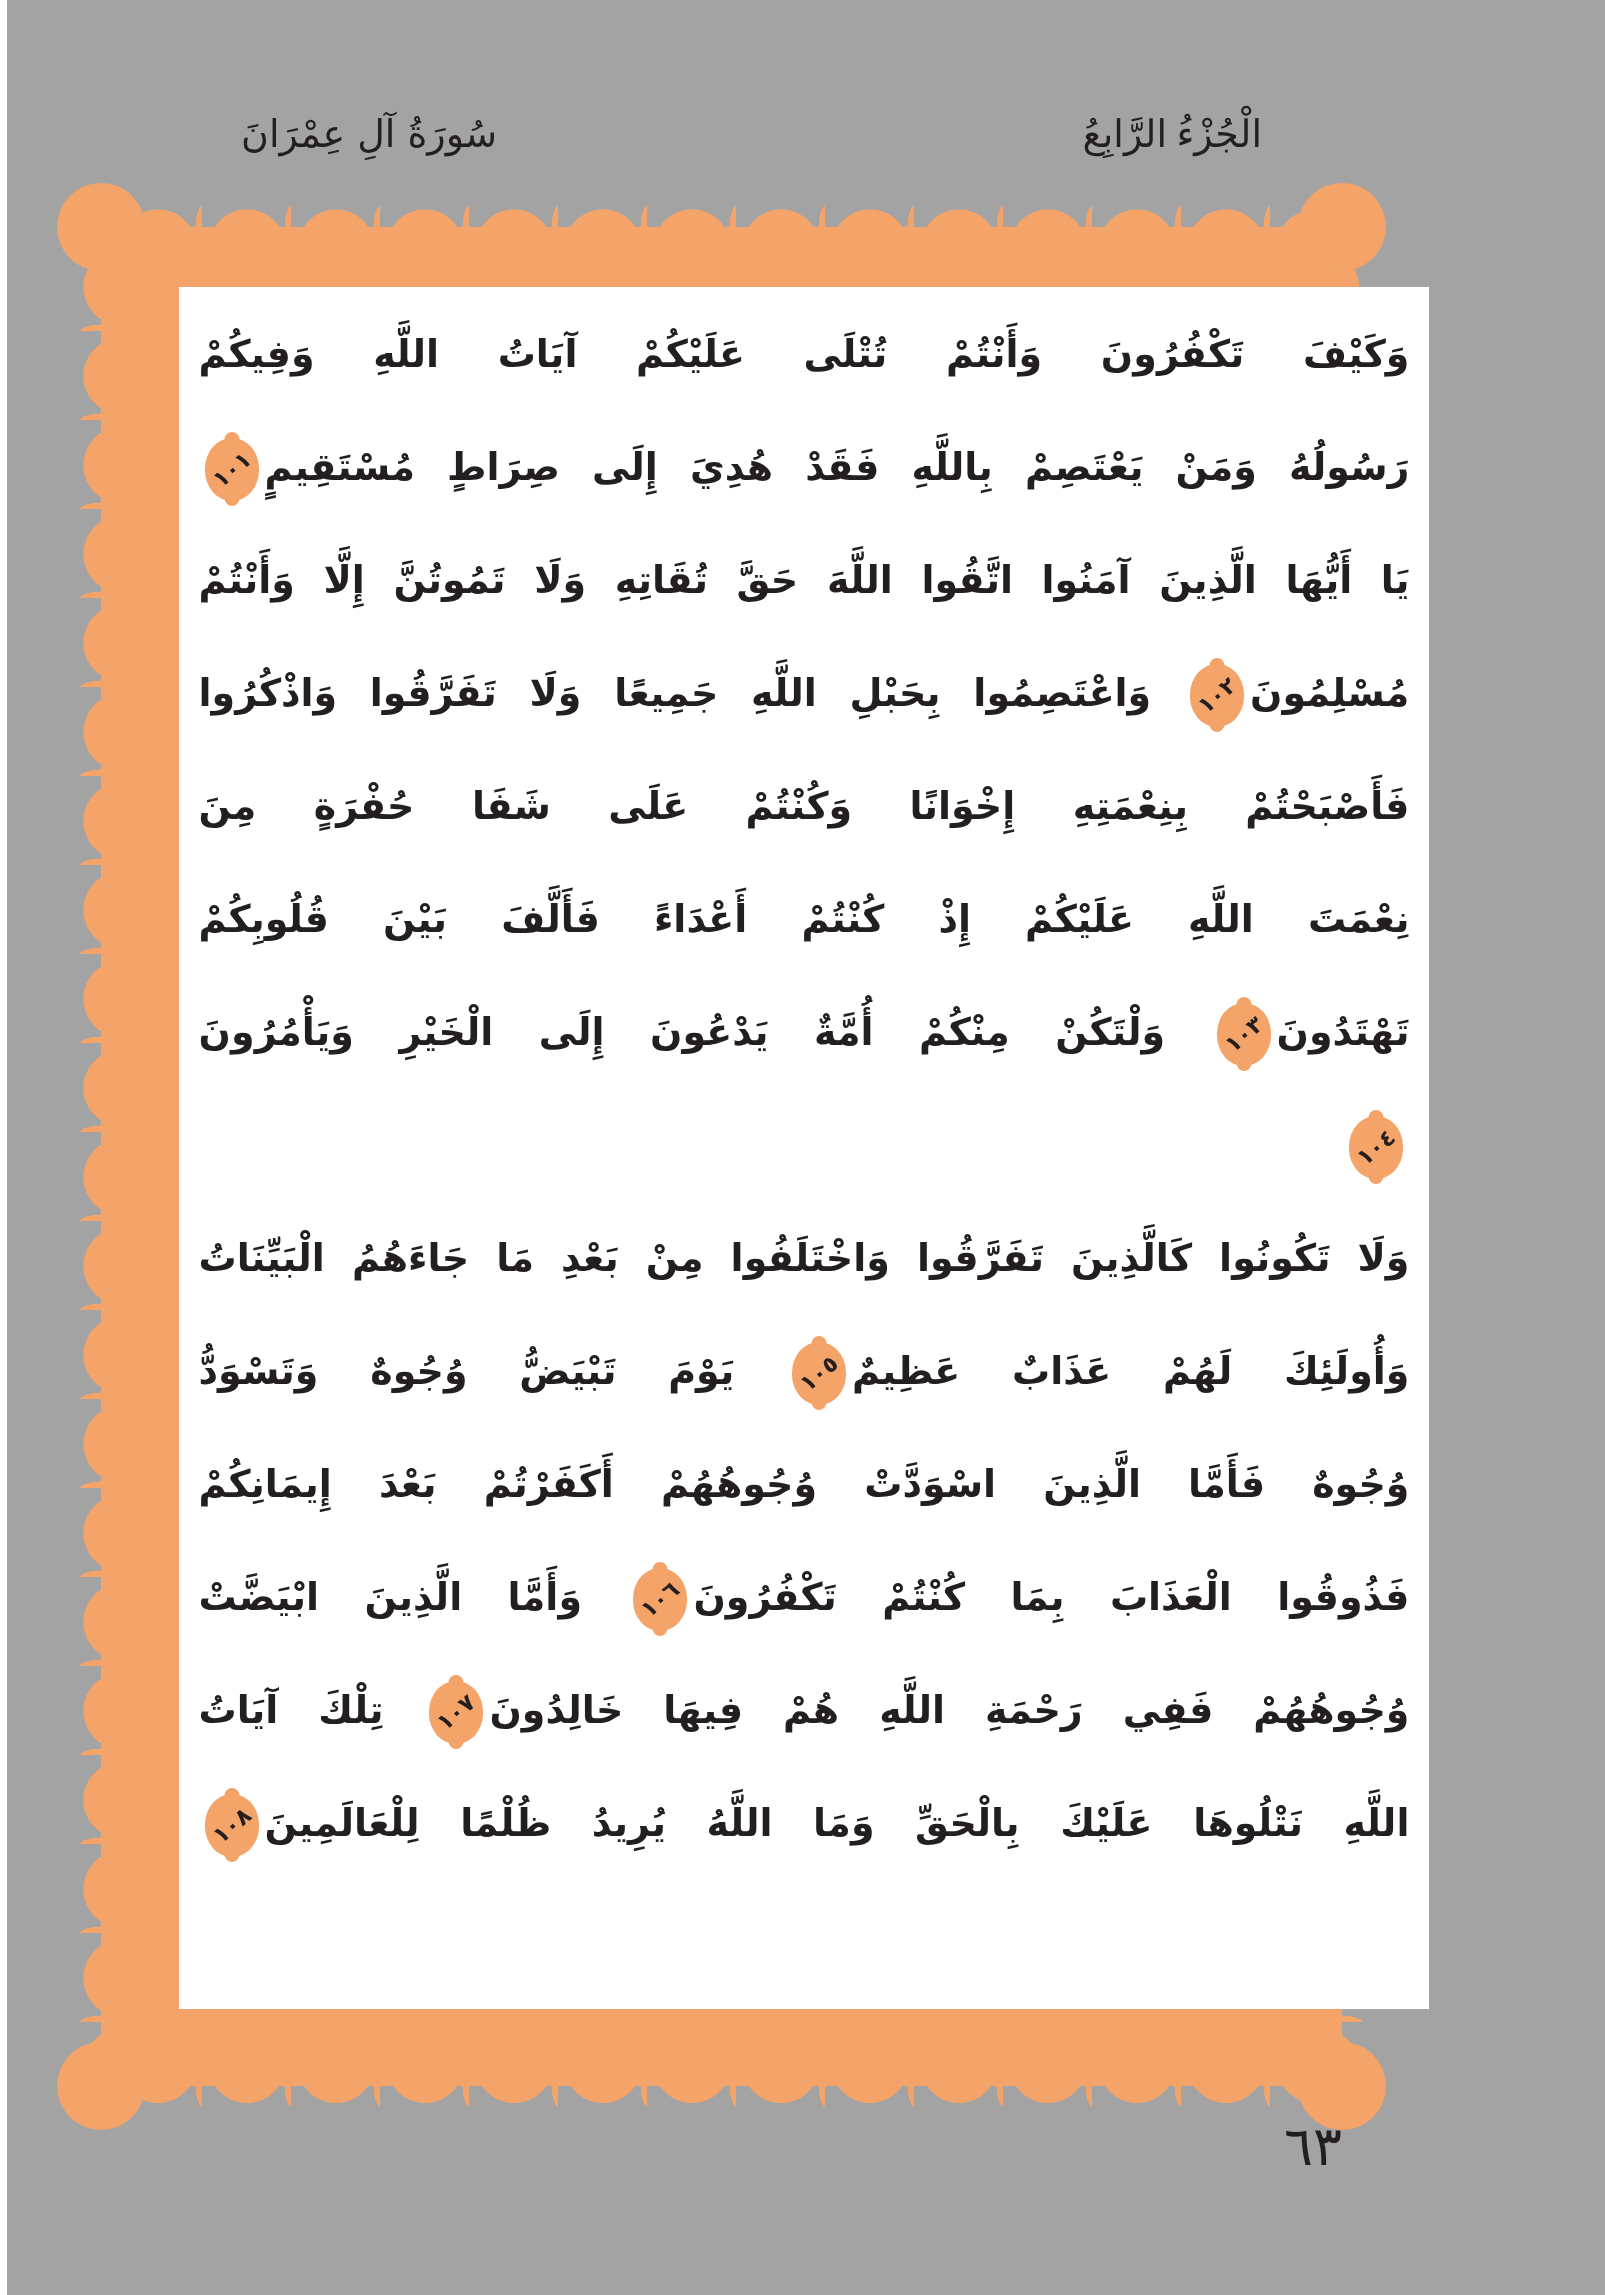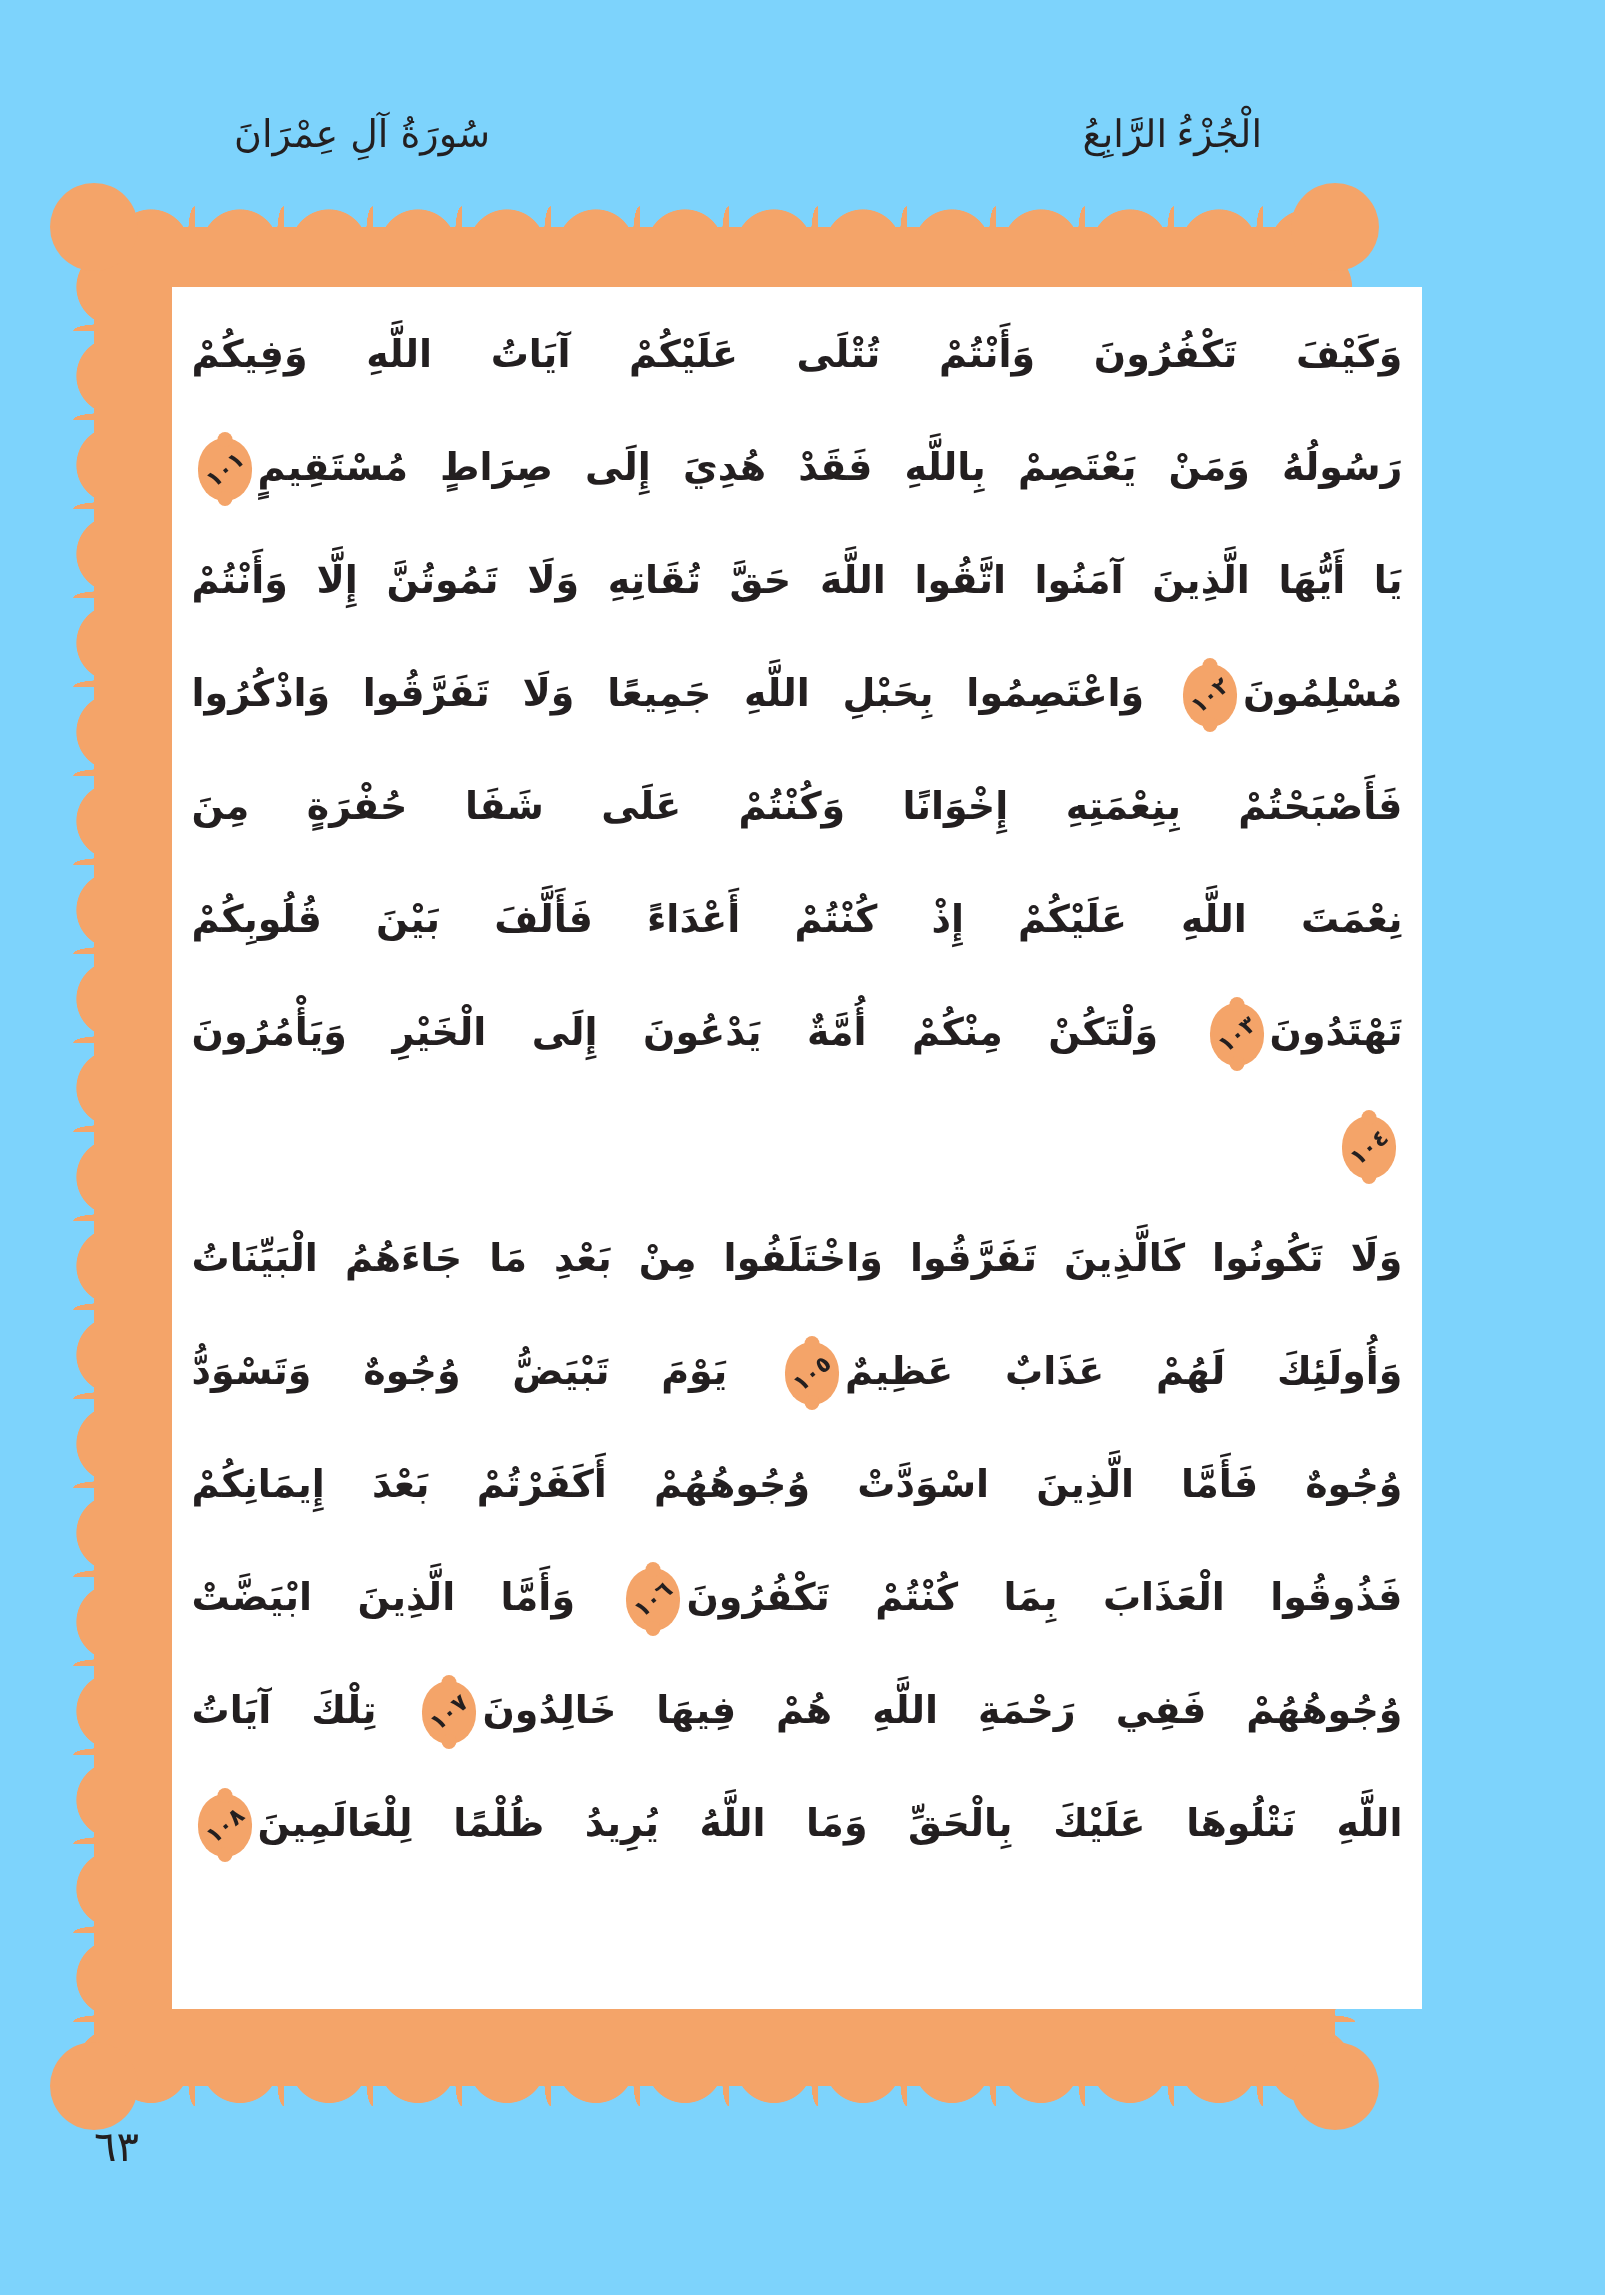--- a/index.html
+++ b/index.html
@@ -11,22 +11,23 @@
     position: relative;
     font-family: "DejaVu Sans", sans-serif;
   }
   :root {
     --frame: #F4A469;
     --ink: #231F20;
   }
   .page {
     position: absolute;
     inset: 0;
-    background: #7dd3fc;
+    background: #a3a3a3;
     overflow: hidden;
+    margin-left: 7px;
   }
 
   
   .hdr {
     position: absolute;
     top: 89px;
     height: 91px;
     line-height: 91px;
     font-size: 38px;
     color: var(--ink);
@@ -161,22 +162,22 @@
   }
 
   
   .page-number {
     position: absolute;
     left: 94px;
     width: 1241px;
     top: 2105px;
     height: 83px;
     line-height: 83px;
-    text-align: left;
-    font-size: 42px;
+    text-align: right;
+    font-size: 54px;
     color: var(--ink);
     direction: rtl;
   }
 </style>
 </head>
 <body>
 
 <div class="page">
 
   <div class="hdr hdr-surah">سُورَةُ آلِ عِمْرَانَ</div>

